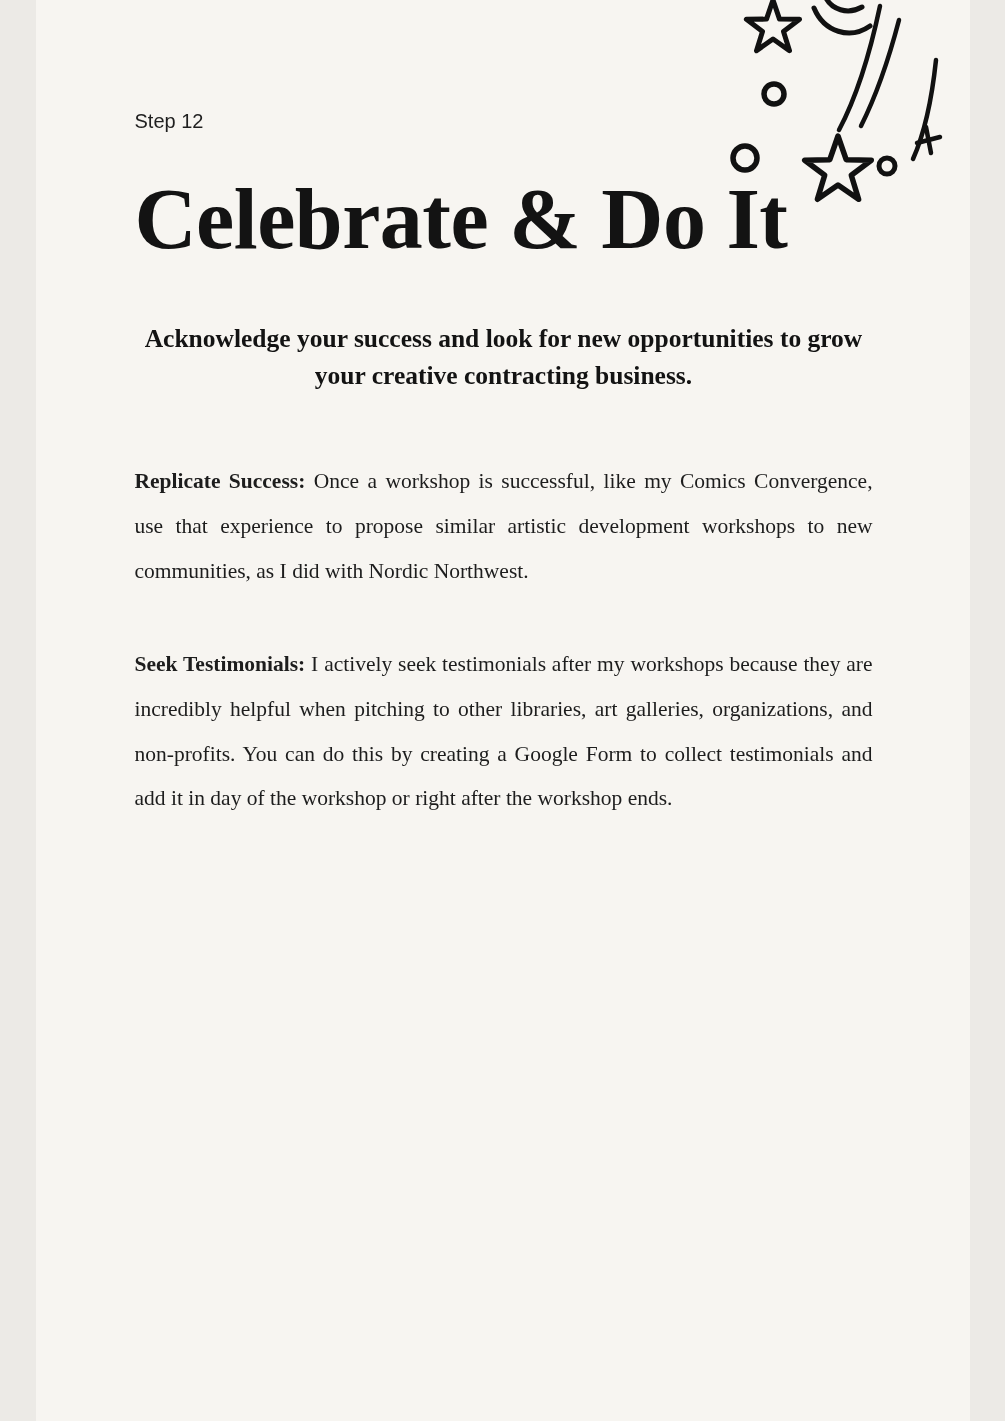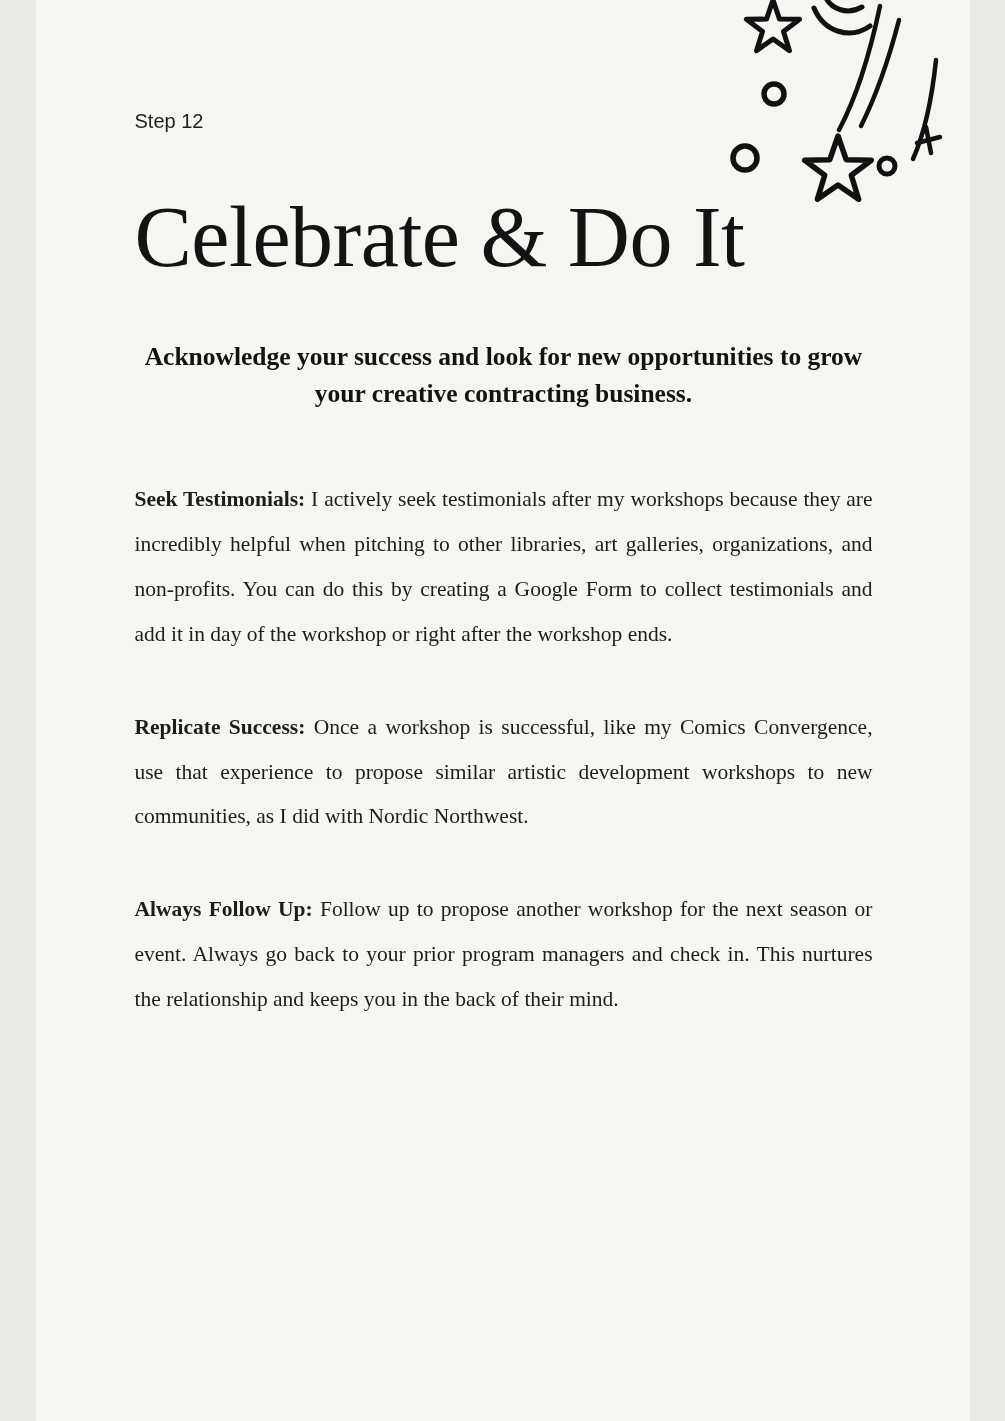--- a/index.html
+++ b/index.html
@@ -14,24 +14,24 @@
     font-family: "Liberation Serif", "DejaVu Serif", serif;
     color: #1c1c1c;
   }
   .content { padding: 110px 97px 0 99px; }
   .step-label {
     font-family: "Liberation Sans", "DejaVu Sans", sans-serif;
     font-size: 20px;
     color: #1f1f1f;
   }
   .page-title {
-    margin-top: 58px;
+    margin-top: 40px;
     font-size: 86px;
     line-height: 1.07;
-    font-weight: 400;
+    font-weight: 700;
     color: #131313;
     letter-spacing: -0.5px;
   }
   .subtitle {
     margin: 56px auto 0;
     max-width: 772px;
     text-align: center;
     font-weight: 700;
     font-size: 25.5px;
     line-height: 1.45;
@@ -92,30 +92,26 @@
 
     <h1 class="page-title">
       <div>Celebrate &amp; Do It</div>
     </h1>
 
     <p class="subtitle">Acknowledge your success and look for new opportunities to grow your creative contracting business.</p>
 
     <div class="sections">
 
       <p class="para">
+        <span class="lead">Replicate Success:</span>
+        <span>Once a workshop is successful, like my Comics Convergence, use that experience to propose similar artistic development workshops to new communities, as I did with Nordic Northwest.</span>
+      </p>
+
+      <p class="para">
         <span class="lead">Seek Testimonials:</span>
         <span>I actively seek testimonials after my workshops because they are incredibly helpful when pitching to other libraries, art galleries, organizations, and non-profits. You can do this by creating a Google Form to collect testimonials and add it in day of the workshop or right after the workshop ends.</span>
       </p>
 
-      <p class="para">
-        <span class="lead">Replicate Success:</span>
-        <span>Once a workshop is successful, like my Comics Convergence, use that experience to propose similar artistic development workshops to new communities, as I did with Nordic Northwest.</span>
-      </p>
 
-
-      <p class="para">
-        <span class="lead">Always Follow Up:</span>
-        <span>Follow up to propose another workshop for the next season or event. Always go back to your prior program managers and check in. This nurtures the relationship and keeps you in the back of their mind.</span>
-      </p>
 
     </div>
   </div>
 </div>
 
 </body></html>

